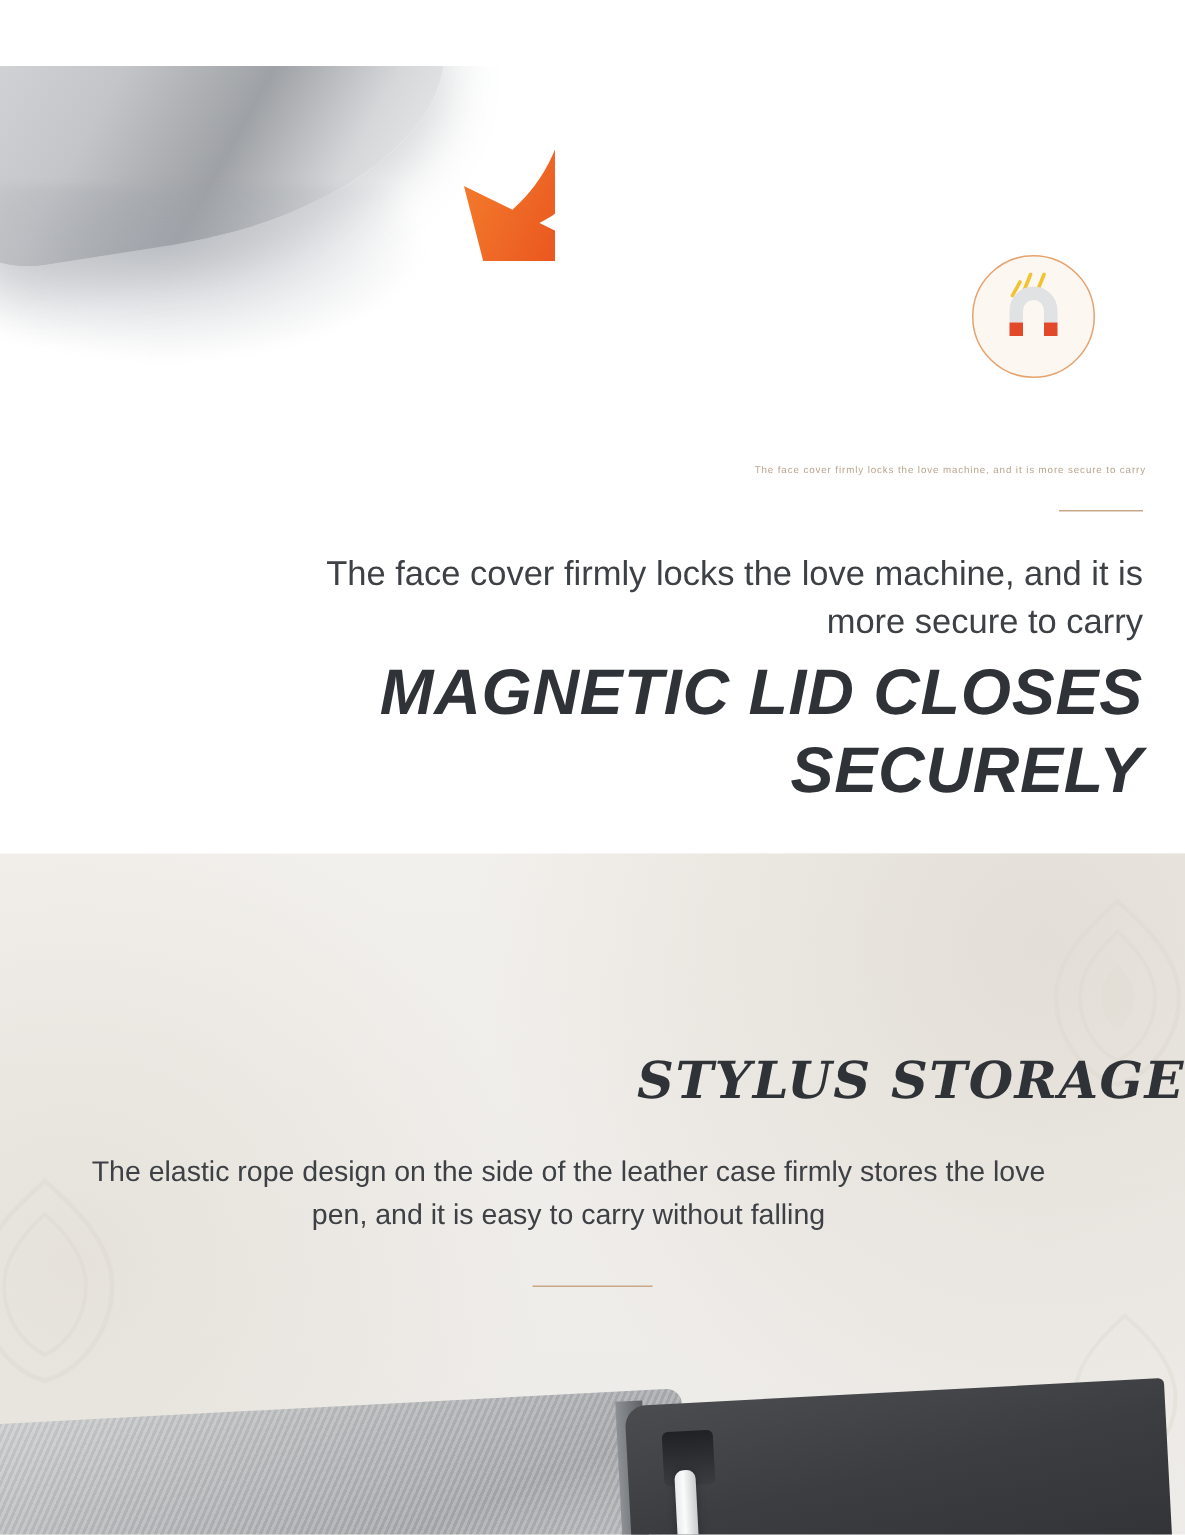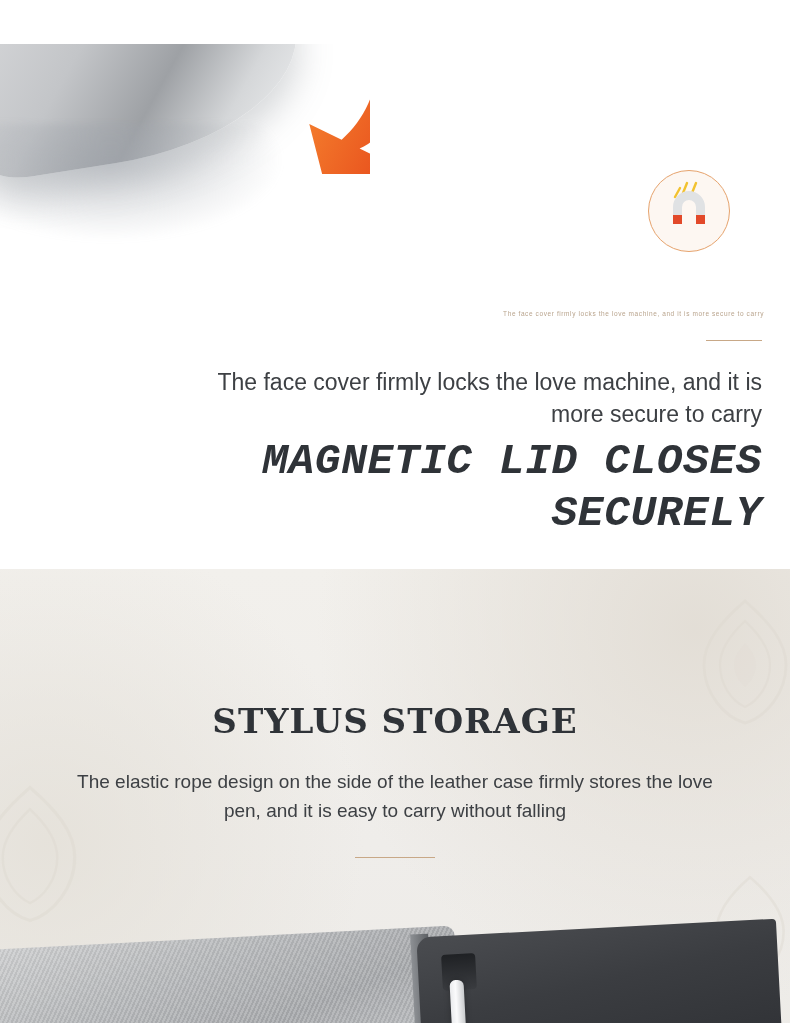--- a/index.html
+++ b/index.html
@@ -134,21 +134,21 @@
     font-size: 23px;
     line-height: 32px;
     color: #3d4044;
     font-weight: 300;
   }
   .head-main{
     position:absolute;
     left: 120px; top: 392px;
     width: 642px;
     text-align: right;
-    font-family: Liberation Mono, monospace;
+    font-family: Liberation Sans, sans-serif;
     font-style: italic;
     font-weight: 700;
     font-size: 43px;
     line-height: 52px;
     letter-spacing: .5px;
     color: #2f3338;
   }
 
   
   .section-two{
@@ -167,30 +167,31 @@
     color:#ddd8cf;
   }
   .d1{ left: 690px; top: 28px; }
   .d2{ left: -30px; top: 210px; }
   .d3{ left: 700px; top: 300px; }
 
   .sec2-title{
     position:absolute;
     left:0; top:132px;
     width:790px;
-    text-align:center;
+    text-align:right;
     font-family:"DejaVu Serif", serif;
+    font-style: italic;
     font-weight:700;
     font-size:34px;
     letter-spacing:1px;
     color:#2f3338;
   }
   .sec2-body{
     position:absolute;
-    left: 60px; top: 198px;
+    left: 44px; top: 198px;
     width: 670px;
     text-align:center;
     font-size: 19px;
     line-height: 29px;
     color:#3d4044;
     font-weight:300;
   }
   .rule-center{
     position:absolute;
     left: 355px; top: 288px;

